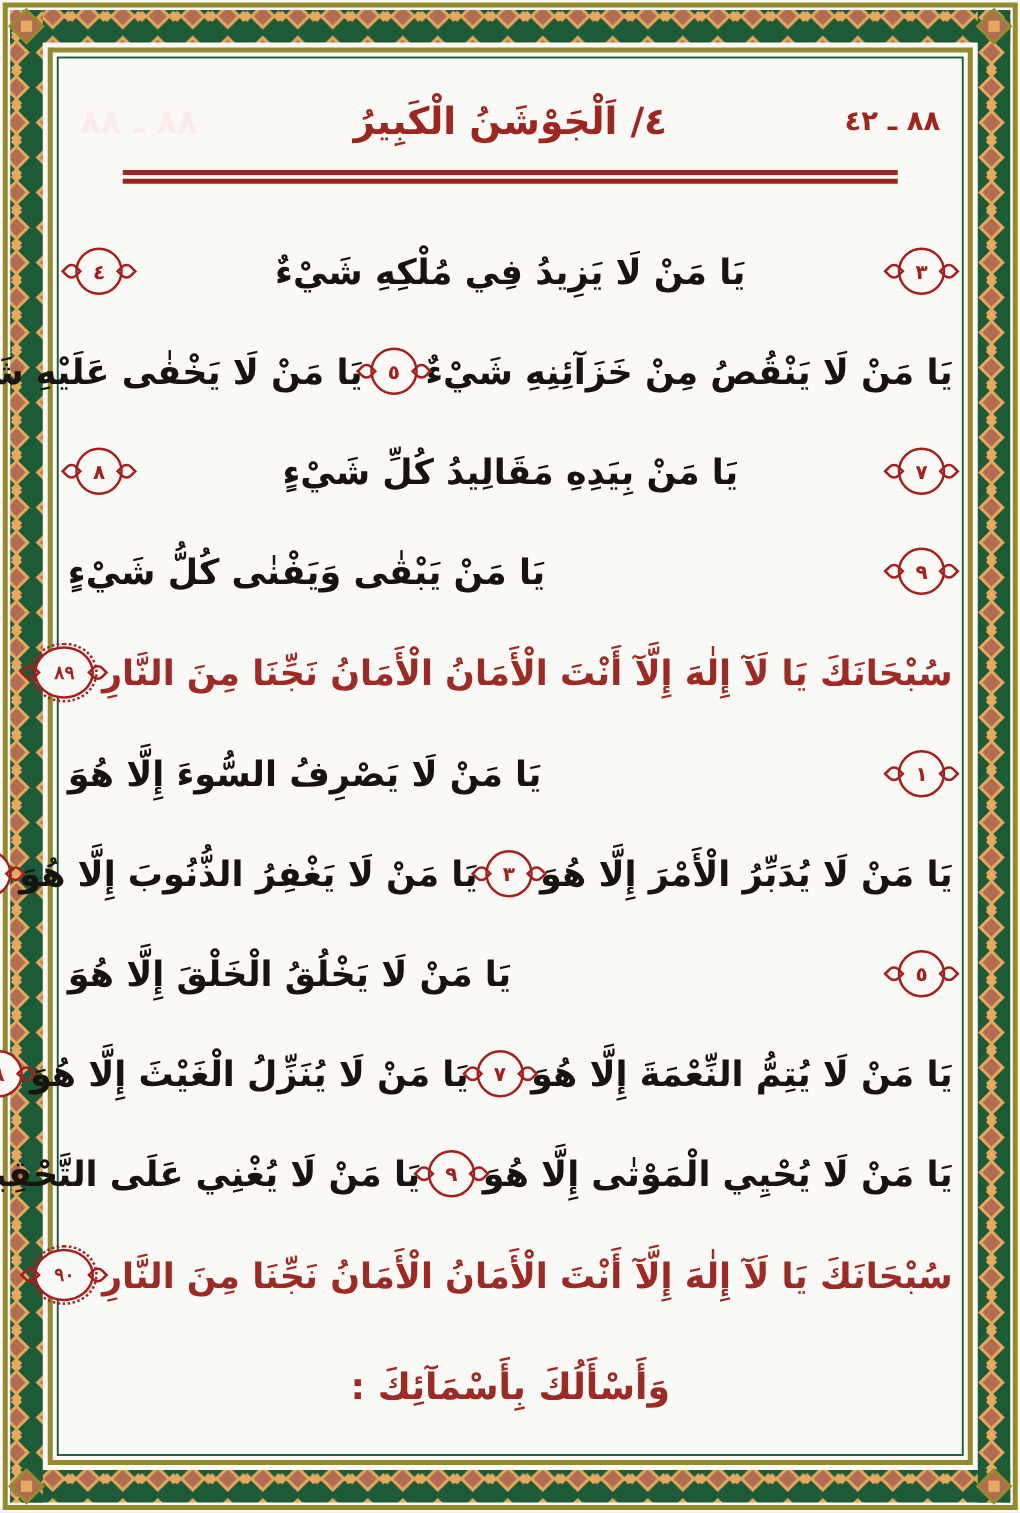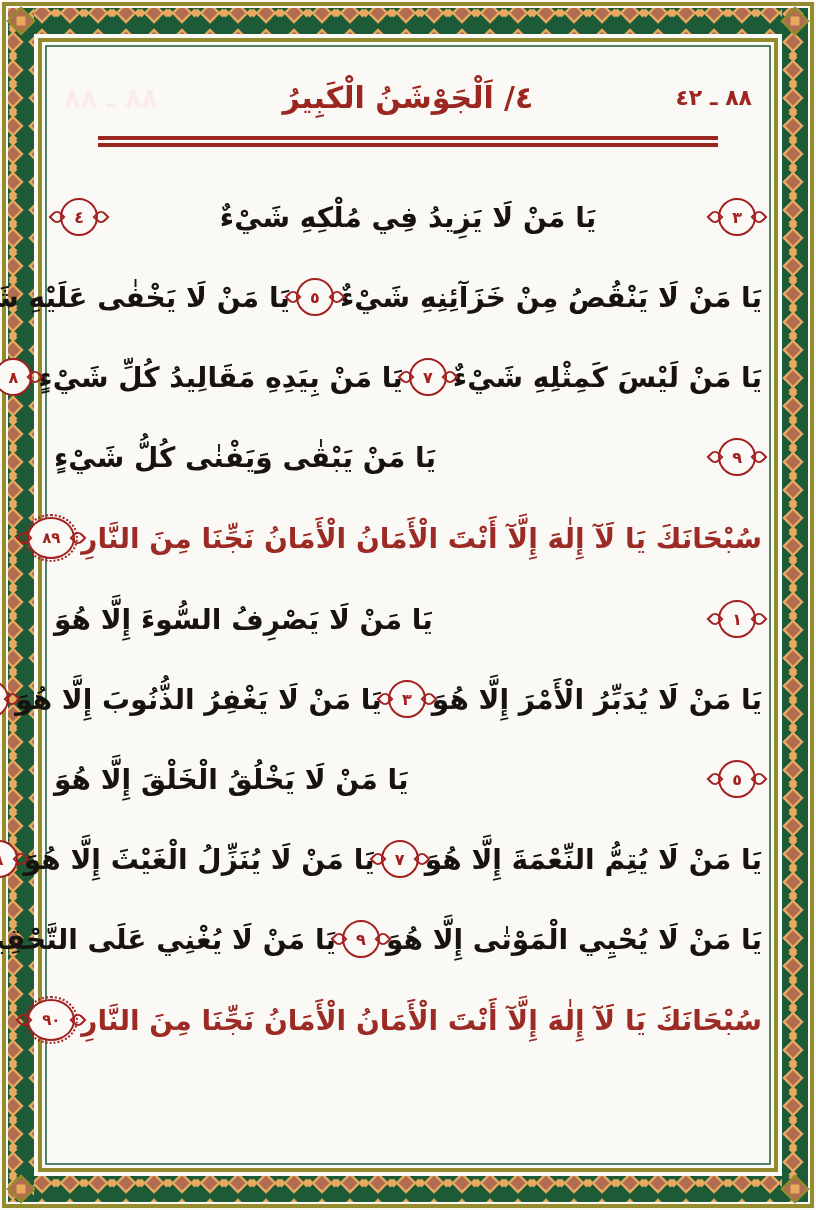--- a/index.html
+++ b/index.html
@@ -100,20 +100,21 @@
   }
   .med::before { right: -11px; transform: translateY(-50%) rotate(45deg); }
   .med::after  { left: -11px;  transform: translateY(-50%) rotate(45deg); }
 
   .med.big {
     width: 44px; height: 38px;
     border-radius: 50%;
     outline: 2px dotted #a32020;
     outline-offset: 1px;
     font-size: 15px;
+    font-family: Liberation Serif, serif;
   }
 </style>
 </head>
 <body>
 
 <div class="page">
 
   <svg class="frame" width="816" height="1210" viewBox="0 0 816 1210">
     <defs>
       <pattern id="chainH" width="28" height="26" patternUnits="userSpaceOnUse">
@@ -173,21 +174,20 @@
           <span class="med">٣</span>
           <span class="seg">يَا مَنْ لَا يَزِيدُ فِي مُلْكِهِ شَيْءٌ</span>
           <span class="med">٤</span>
         </div>
         <div class="line invocation">
           <span class="seg">يَا مَنْ لَا يَنْقُصُ مِنْ خَزَآئِنِهِ شَيْءٌ</span>
           <span class="med">٥</span>
           <span class="seg">يَا مَنْ لَا يَخْفٰى عَلَيْهِ شَيْءٌ</span>
         </div>
         <div class="line invocation">
-          <span class="seg">يَا مَنْ لَيْسَ كَمِثْلِهِ شَيْءٌ</span>
           <span class="med">٧</span>
           <span class="seg">يَا مَنْ بِيَدِهِ مَقَالِيدُ كُلِّ شَيْءٍ</span>
           <span class="med">٨</span>
         </div>
         <div class="line invocation">
           <span class="med">٩</span>
           <span class="seg">يَا مَنْ يَبْقٰى وَيَفْنٰى كُلُّ شَيْءٍ</span>
         </div>
         <div class="line refrain">
           <span class="seg">سُبْحَانَكَ يَا لَآ إِلٰهَ إِلَّآ أَنْتَ الْأَمَانُ الْأَمَانُ نَجِّنَا مِنَ النَّارِ</span>
@@ -215,16 +215,19 @@
         </div>
         <div class="line invocation">
           <span class="seg">يَا مَنْ لَا يُحْيِي الْمَوْتٰى إِلَّا هُوَ</span>
           <span class="med">٩</span>
           <span class="seg">يَا مَنْ لَا يُغْنِي عَلَى التَّحْقِيقِ إِلَّا هُوَ</span>
         </div>
         <div class="line refrain">
           <span class="seg">سُبْحَانَكَ يَا لَآ إِلٰهَ إِلَّآ أَنْتَ الْأَمَانُ الْأَمَانُ نَجِّنَا مِنَ النَّارِ</span>
           <span class="med big">٩٠</span>
         </div>
+        <div class="line closing">
+          <span class="seg">وَأَسْأَلُكَ بِأَسْمَآئِكَ :</span>
+        </div>
       </div>
 
   </div>
 </div>
 
 </body></html>

